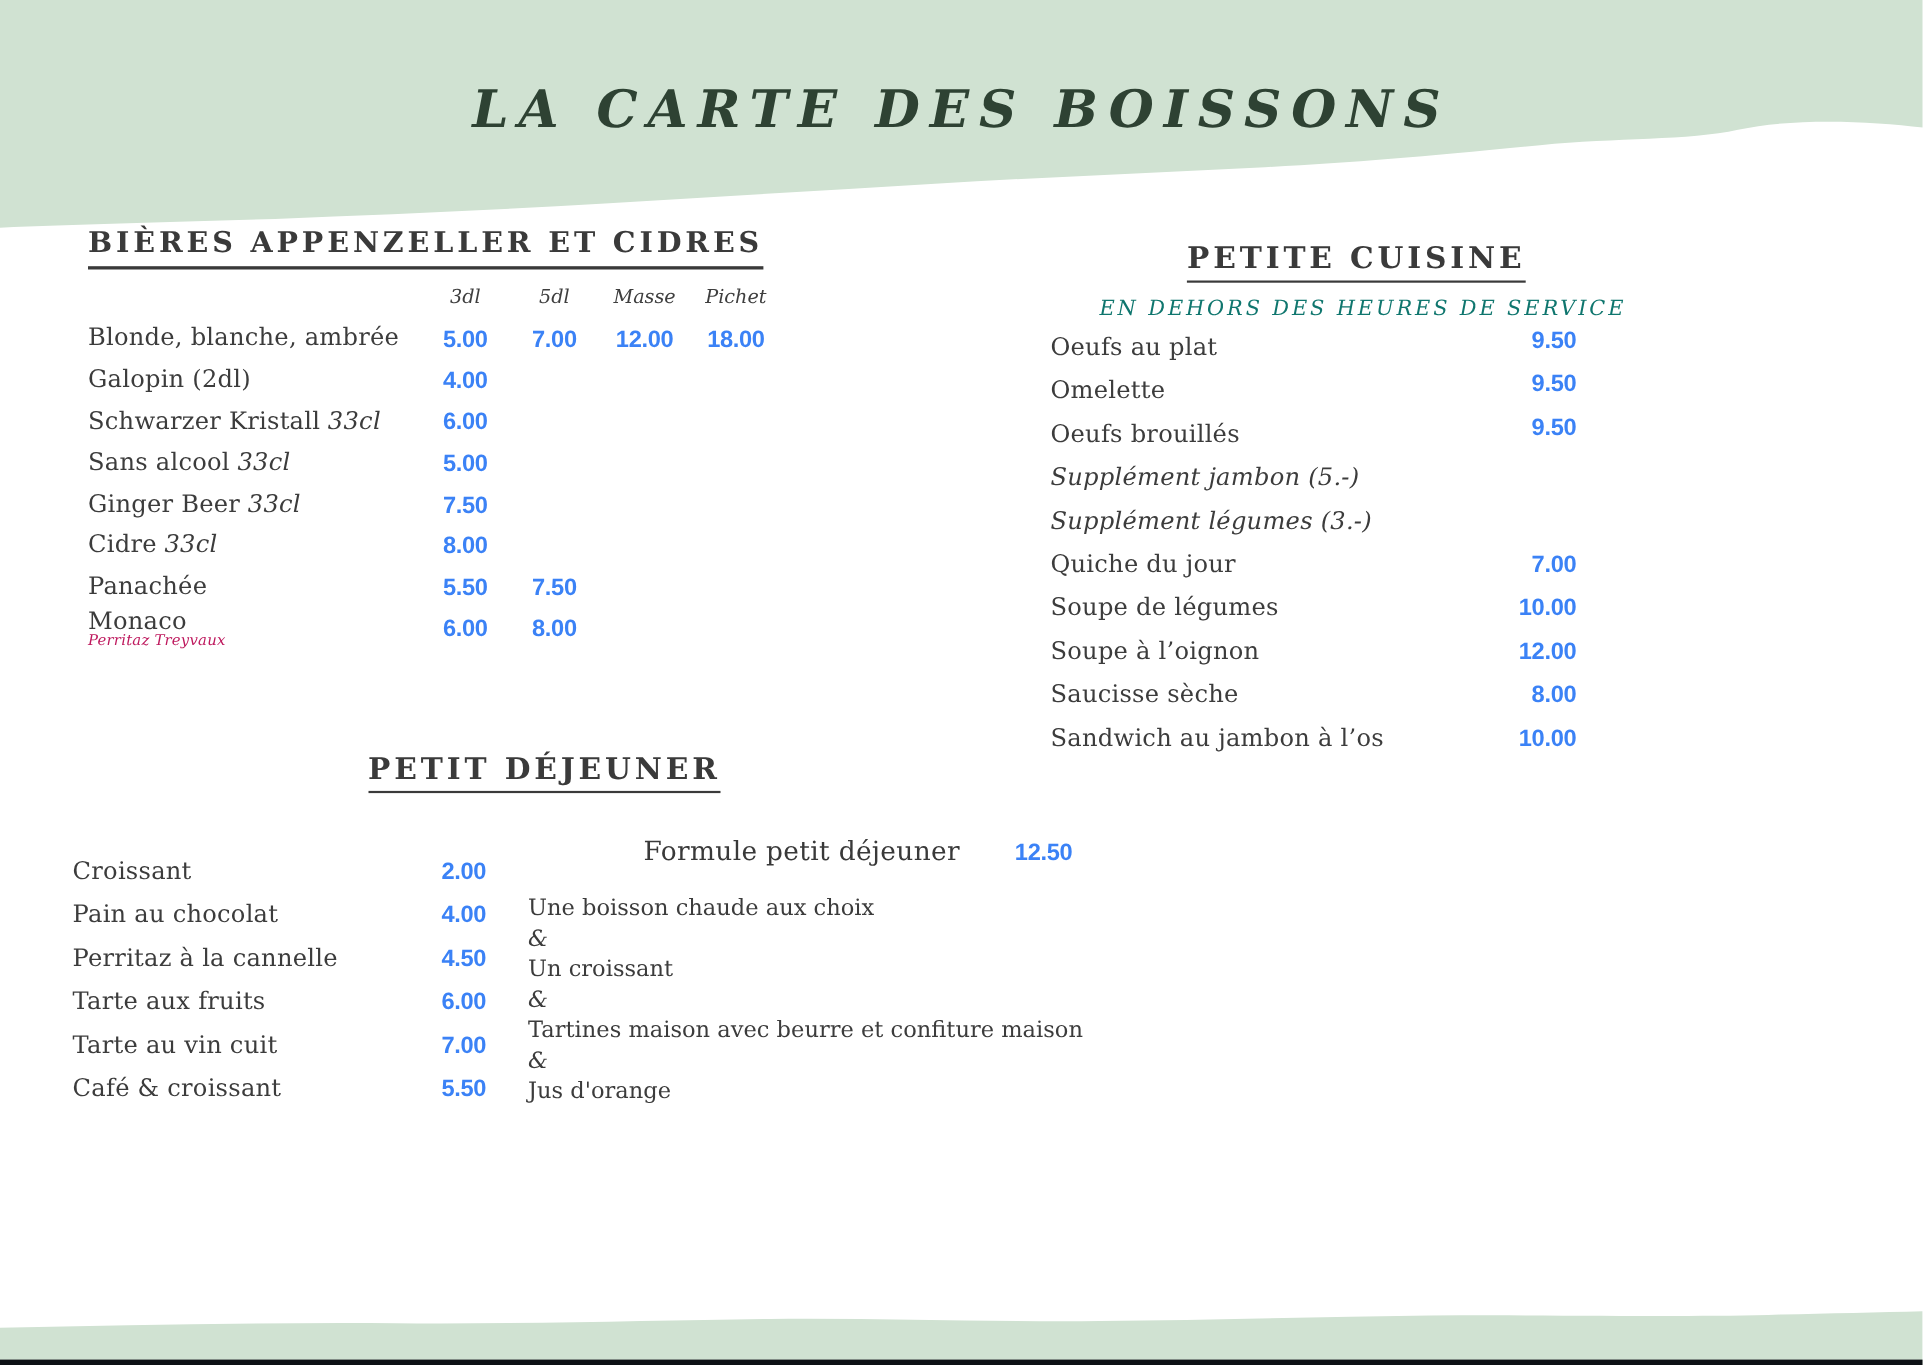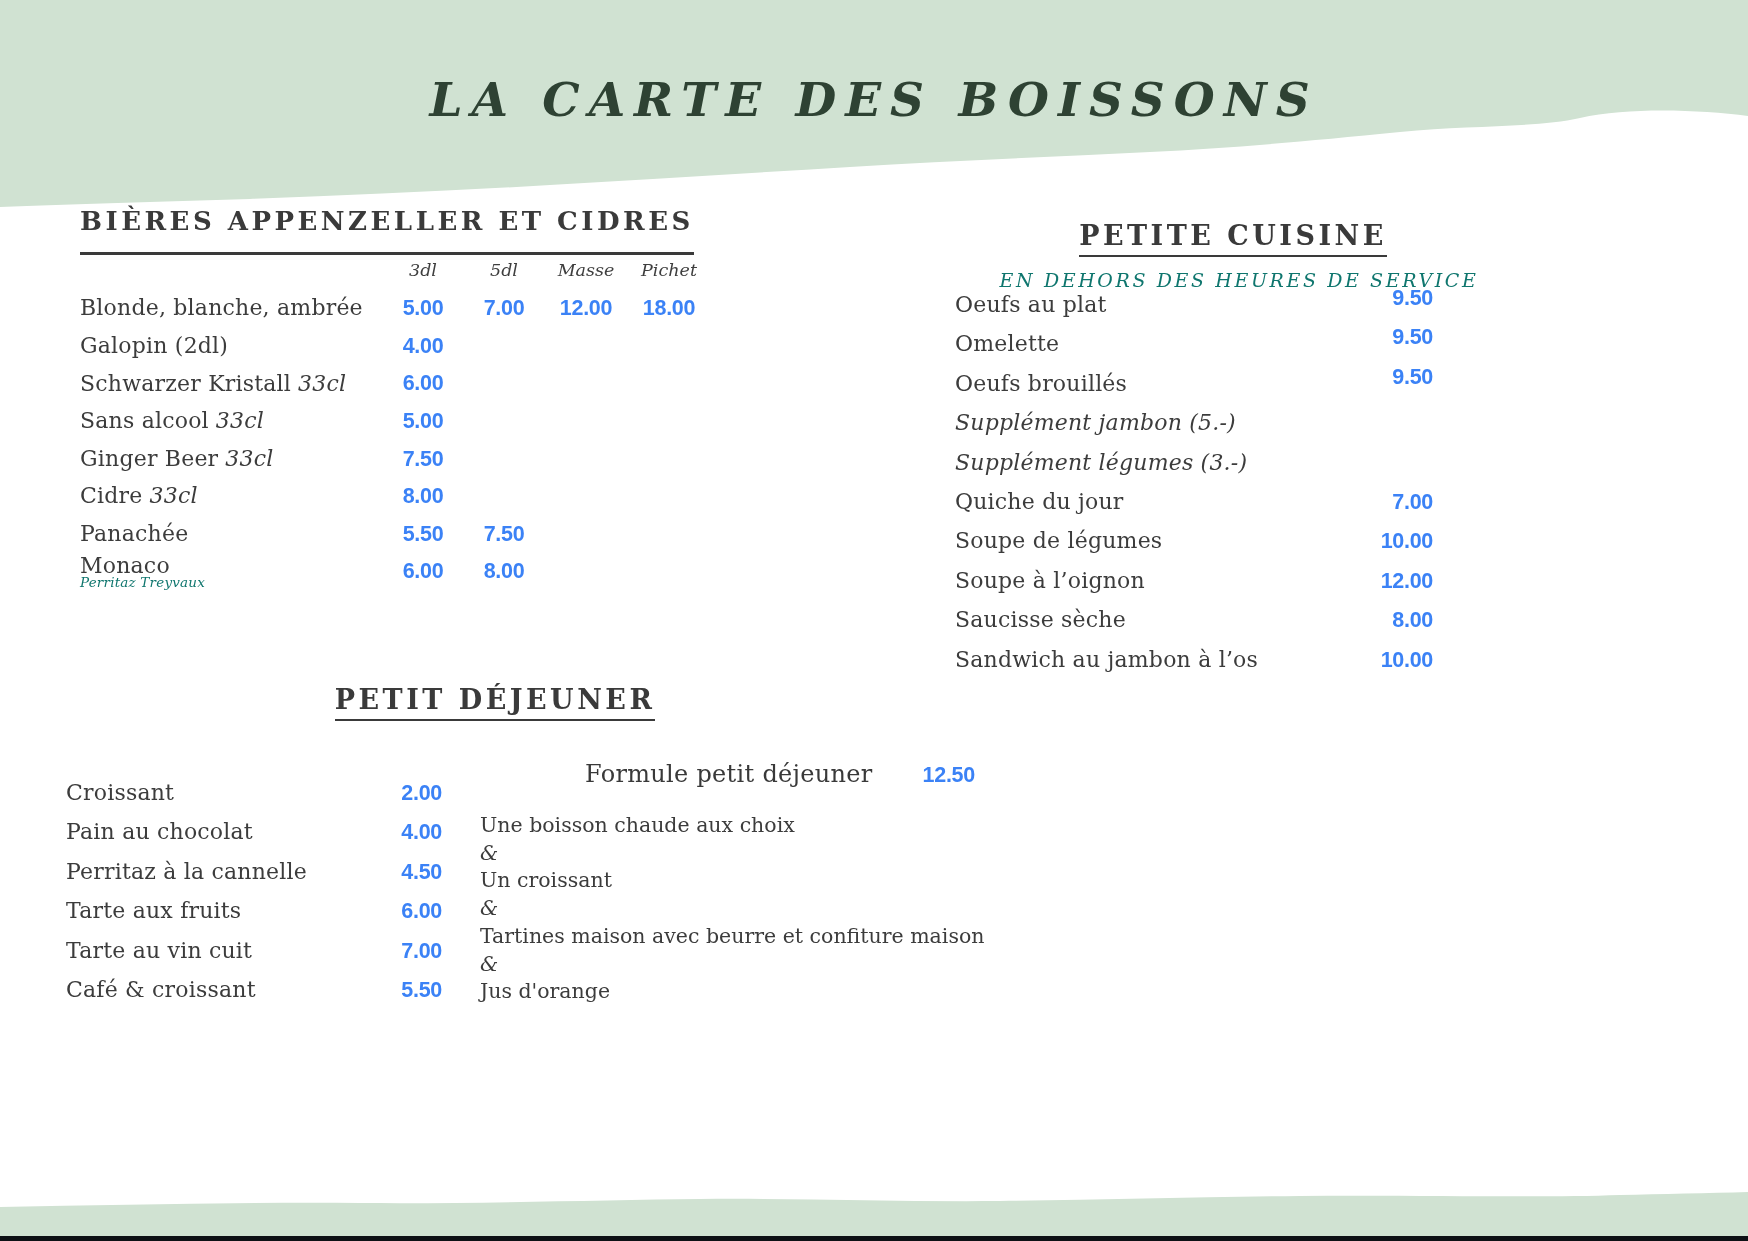--- a/index.html
+++ b/index.html
@@ -17,21 +17,21 @@
   .page-title {
     position:absolute; top:72px; left:0; width:100%; text-align:center;
     font-style:italic; font-weight:bold; font-size:47px; letter-spacing:9px;
     color:#2e4233; z-index:1;
   }
 
   
   .sec-head { font-weight:bold; color:#3a3a3a; }
   .beers-head {
     position:absolute; left:80px; top:206px; font-size:26px; letter-spacing:3.5px;
-    border-bottom:3px solid #3a3a3a; padding-bottom:16px; z-index:1;
+    border-bottom:3px solid #3a3a3a; padding-bottom:6px; z-index:1;
   }
   .pc-head-wrap { position:absolute; left:955px; top:220px; width:480px; text-align:center; z-index:1; }
   .pc-head-inner {
     display:inline-block; transform:translateX(38px); font-size:27px; letter-spacing:3.5px;
     border-bottom:2px solid #3a3a3a; padding-bottom:4px;
   }
   .pc-sub-wrap { position:absolute; left:955px; top:269px; width:480px; text-align:center; z-index:1; }
   .pc-sub-inner {
     display:inline-block; transform:translateX(44px); font-style:italic;
     font-size:19px; letter-spacing:2.6px; color:#0f766e;
@@ -45,30 +45,30 @@
   
   .beer-table {
     position:absolute; left:80px; top:256px; z-index:1;
     display:grid; grid-template-columns:305px 76px 86px 78px 88px;
     grid-template-rows:34px repeat(8, 37.6px); align-items:center;
   }
   .bhead { font-style:italic; font-size:17.5px; text-align:center; color:#3e3e3e; align-self:start; padding-top:4px; }
   .bname { font-size:22px; color:#3c3c3c; line-height:1.04; letter-spacing:0.2px; }
   .suf { font-style:italic; margin-left:7px; }
   .suf:empty { display:none; }
-  .sub { font-style:italic; font-size:13.5px; color:#0f766e; margin-top:-2px; }
+  .sub { font-style:italic; font-size:13.5px; color:#be185d; margin-top:-2px; }
   .sub:empty { display:none; }
   .price {
     font-family:"Liberation Sans", sans-serif; font-weight:bold; font-size:21.5px;
     color:#3b82f6; letter-spacing:-0.3px;
   }
   .bp { text-align:center; }
 
   
-  .pc-list { position:absolute; left:955px; top:292px; width:478px; z-index:1; }
+  .pc-list { position:absolute; left:955px; top:304px; width:478px; z-index:1; }
   .pd-list { position:absolute; left:66px; top:780px; width:376px; z-index:1; }
   .irow { display:flex; justify-content:space-between; align-items:baseline; height:39.4px; }
   .iname { font-size:22px; color:#3c3c3c; letter-spacing:0.2px; }
   .irow.it .iname { font-style:italic; }
   .raised { transform:translateY(-7px); }
 
   
   .formule { position:absolute; left:480px; top:760px; width:600px; text-align:left; z-index:1; }
   .f-title-row { display:flex; justify-content:center; align-items:baseline; gap:50px; margin-bottom:24px; }
   .f-title { font-size:24px; color:#393939; letter-spacing:0.3px; }

